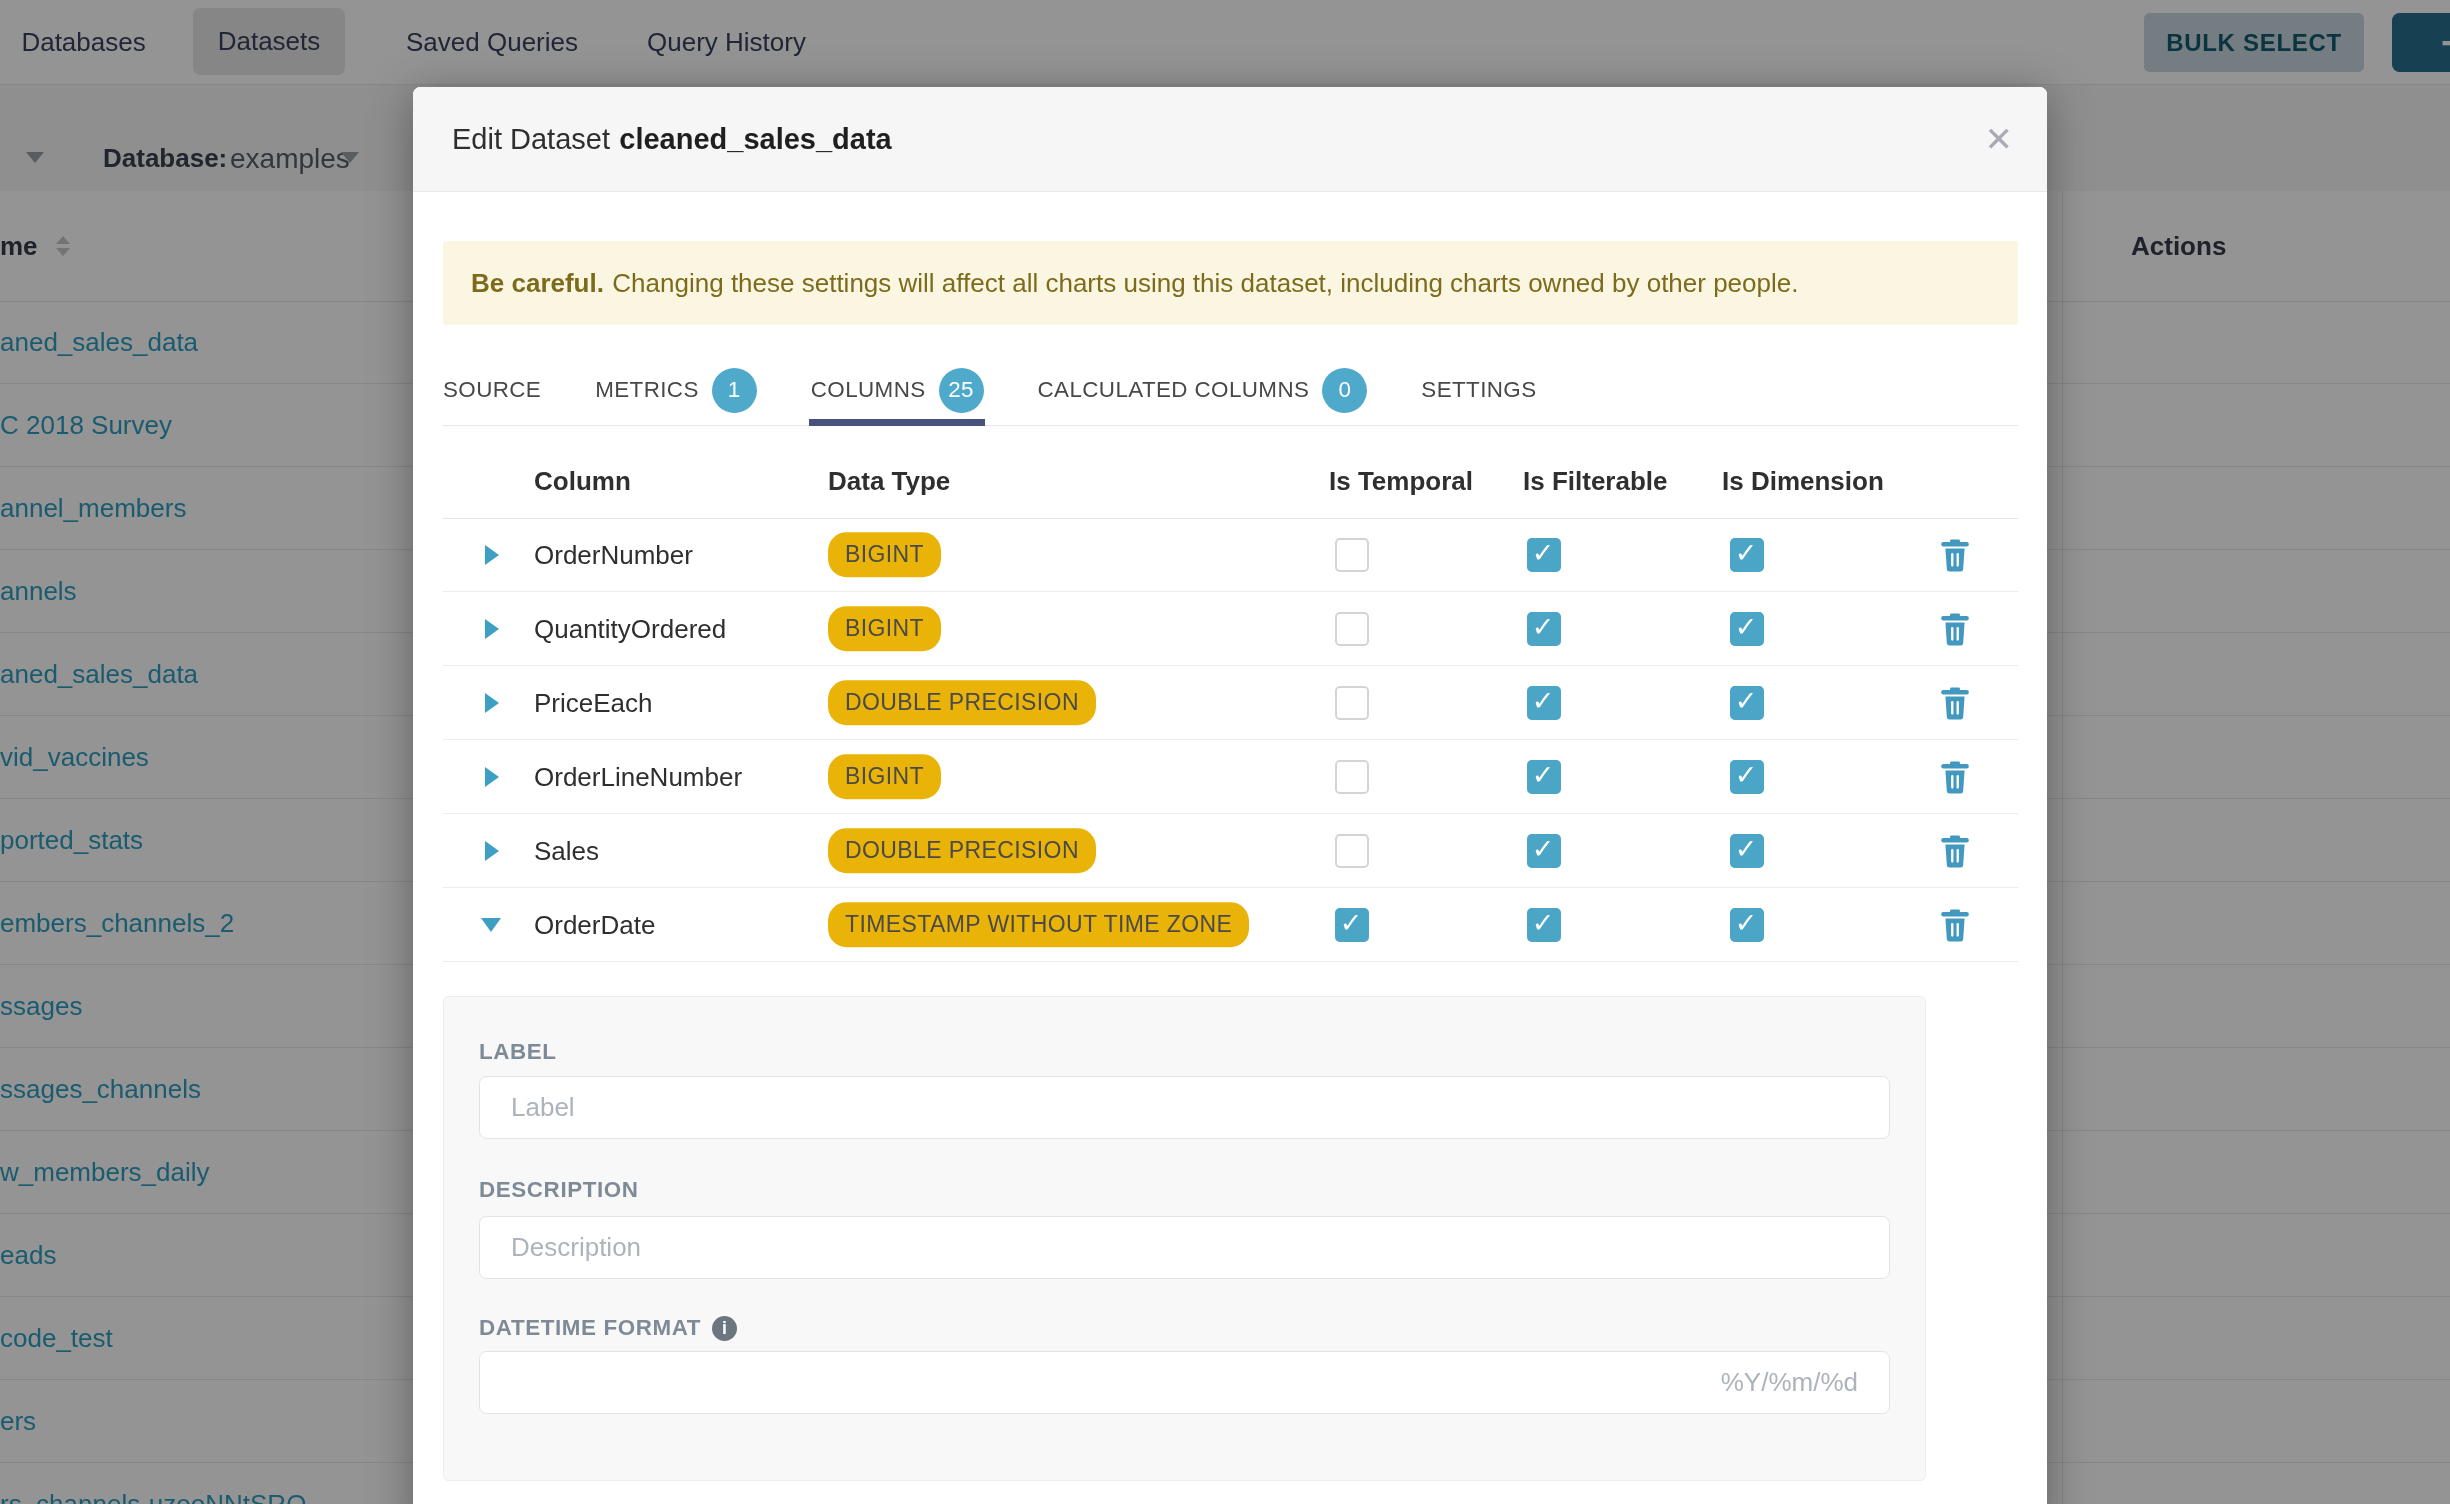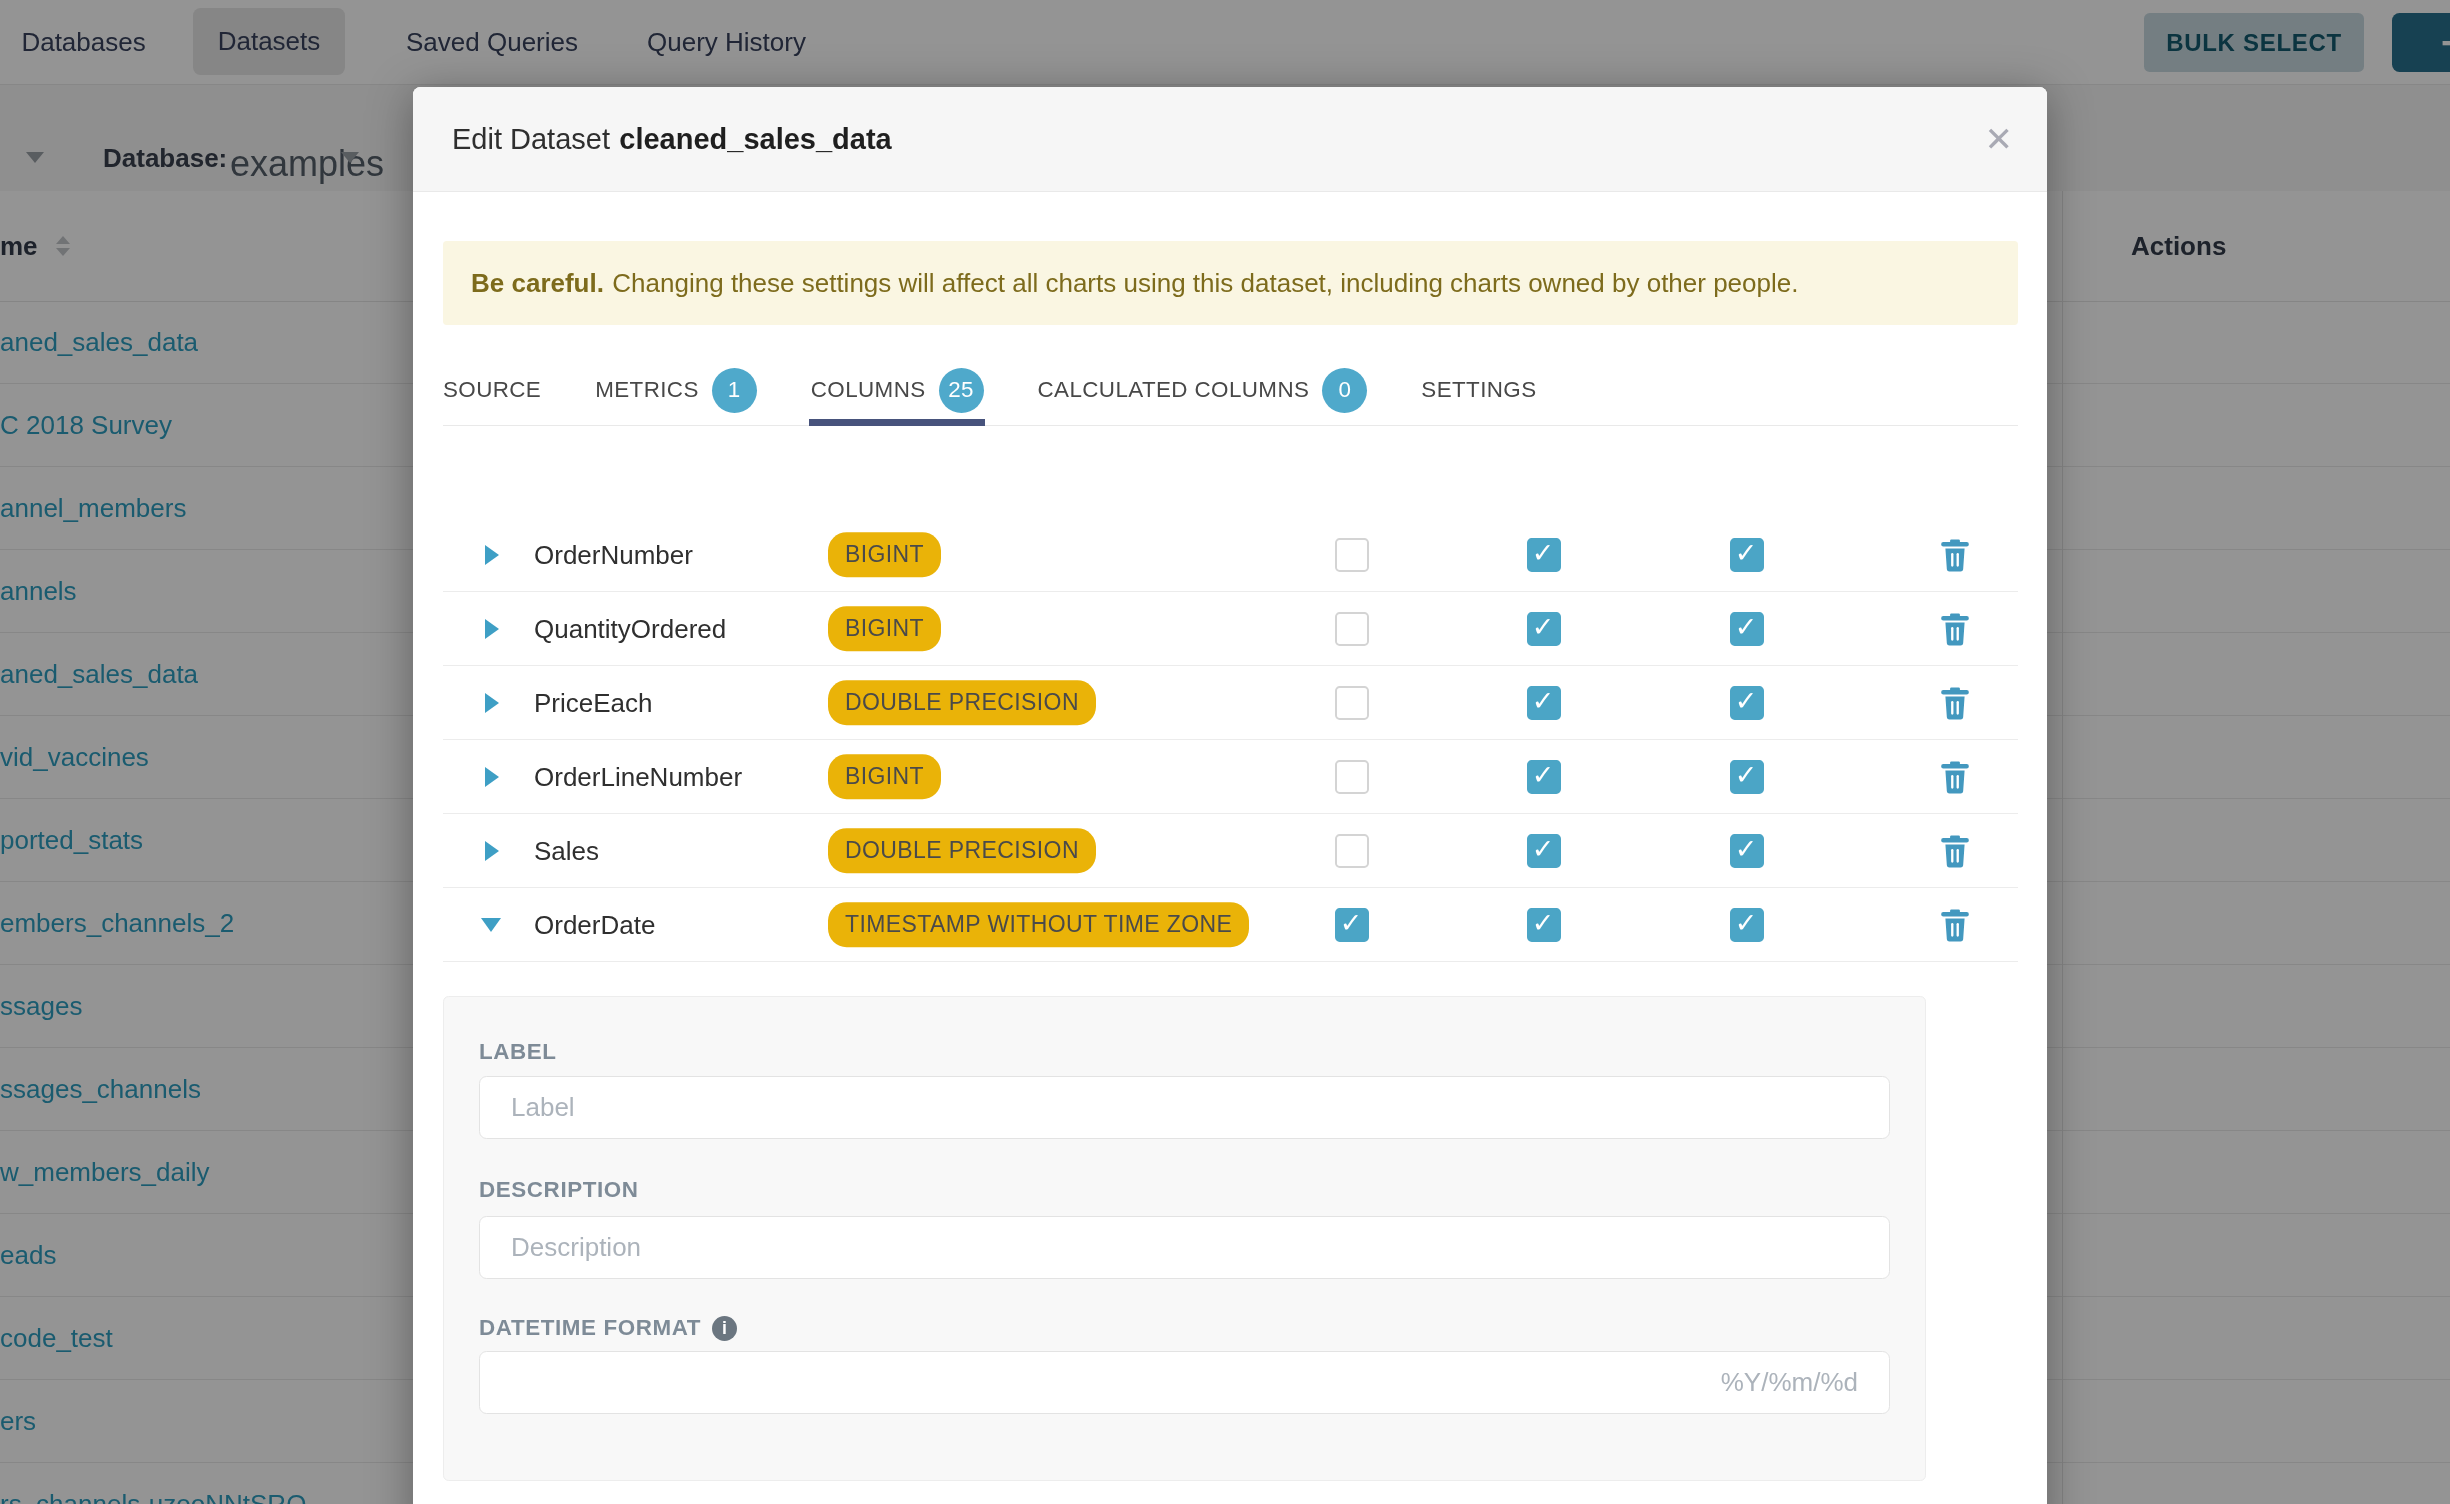--- a/index.html
+++ b/index.html
@@ -11,21 +11,21 @@
   
   .navbar{position:absolute;top:0;left:0;width:2450px;height:84px;background:#FFFFFF;border-bottom:0.9px solid #E8E8E8;}
   .nav-item{position:absolute;top:0;height:84px;display:flex;align-items:center;font-size:26px;color:#39435E;cursor:pointer;}
   .nav-pill{position:absolute;left:193px;top:8.4px;width:152px;height:67px;background:#E7E7E7;border-radius:7.5px;display:flex;align-items:center;justify-content:center;font-size:26px;color:#39435E;cursor:pointer;}
   .bulk-btn{position:absolute;left:2144px;top:13px;width:220px;height:59px;background:#C9DAE1;border-radius:5.6px;color:#135A6E;font-weight:bold;font-size:24px;letter-spacing:0.7px;display:flex;align-items:center;justify-content:center;cursor:pointer;}
   .add-btn{position:absolute;left:2392px;top:13px;width:121px;height:59px;background:#28708D;border-radius:7.5px;color:#FFFFFF;font-size:39px;font-weight:bold;display:flex;align-items:center;justify-content:center;cursor:pointer;}
   
   .caret-down{width:0;height:0;border-left:9.3px solid transparent;border-right:9.3px solid transparent;border-top:11.2px solid #9AA0A6;}
   .lead-caret{position:absolute;left:26px;top:152px;}
   .db-label{position:absolute;left:103px;top:143px;font-size:26px;font-weight:bold;color:#39414F;}
-  .db-value{position:absolute;left:230px;top:143px;font-size:36px;color:#555F6A;cursor:pointer;}
+  .db-value{position:absolute;left:230px;top:143px;font-size:28px;color:#555F6A;cursor:pointer;}
   .db-caret{position:absolute;left:341px;top:152px;}
   
   .card{position:absolute;top:191px;left:0;width:2450px;bottom:0;background:#FFFFFF;overflow:hidden;}
   .card-vdivider{position:absolute;left:2062px;top:0;bottom:0;width:0.9px;background:#E4E4E4;}
   .list-header-row{position:absolute;top:0;left:0;right:0;height:110px;border-bottom:0.9px solid #E6E6E6;}
   .name-h{position:absolute;left:0;top:0;height:110px;display:flex;align-items:center;font-size:26px;font-weight:bold;color:#333B4A;}
   .sort{display:inline-flex;flex-direction:column;gap:4.7px;margin-left:18.6px;cursor:pointer;}
   .sort .up{width:0;height:0;border-left:7.5px solid transparent;border-right:7.5px solid transparent;border-bottom:8.4px solid #C3C6CA;}
   .sort .dn{width:0;height:0;border-left:7.5px solid transparent;border-right:7.5px solid transparent;border-top:8.4px solid #C3C6CA;}
   .actions-h{position:absolute;left:2131px;top:0;height:110px;display:flex;align-items:center;font-size:26px;font-weight:bold;color:#333B4A;}
@@ -178,20 +178,27 @@
     </div>
     <div class="tab">
       <span>CALCULATED COLUMNS</span>
       <span class="badge">0</span>
     </div>
     <div class="tab">
       <span>SETTINGS</span>
     </div>
   </div>
 
+  <div class="cols-headers">
+    <span class="h-column">Column</span>
+    <span class="h-type">Data Type</span>
+    <span class="h-temporal">Is Temporal</span>
+    <span class="h-filterable">Is Filterable</span>
+    <span class="h-dimension">Is Dimension</span>
+  </div>
 
   <div class="cols-rows">
 
   <div class="col-row">
         <span class="caret-r"></span>
         <span class="col-name">OrderNumber</span>
         <span class="pill">BIGINT</span>
         <span class="cb cb-t"></span>
         <span class="cb cb-f on"></span>
         <span class="cb cb-d on"></span>

